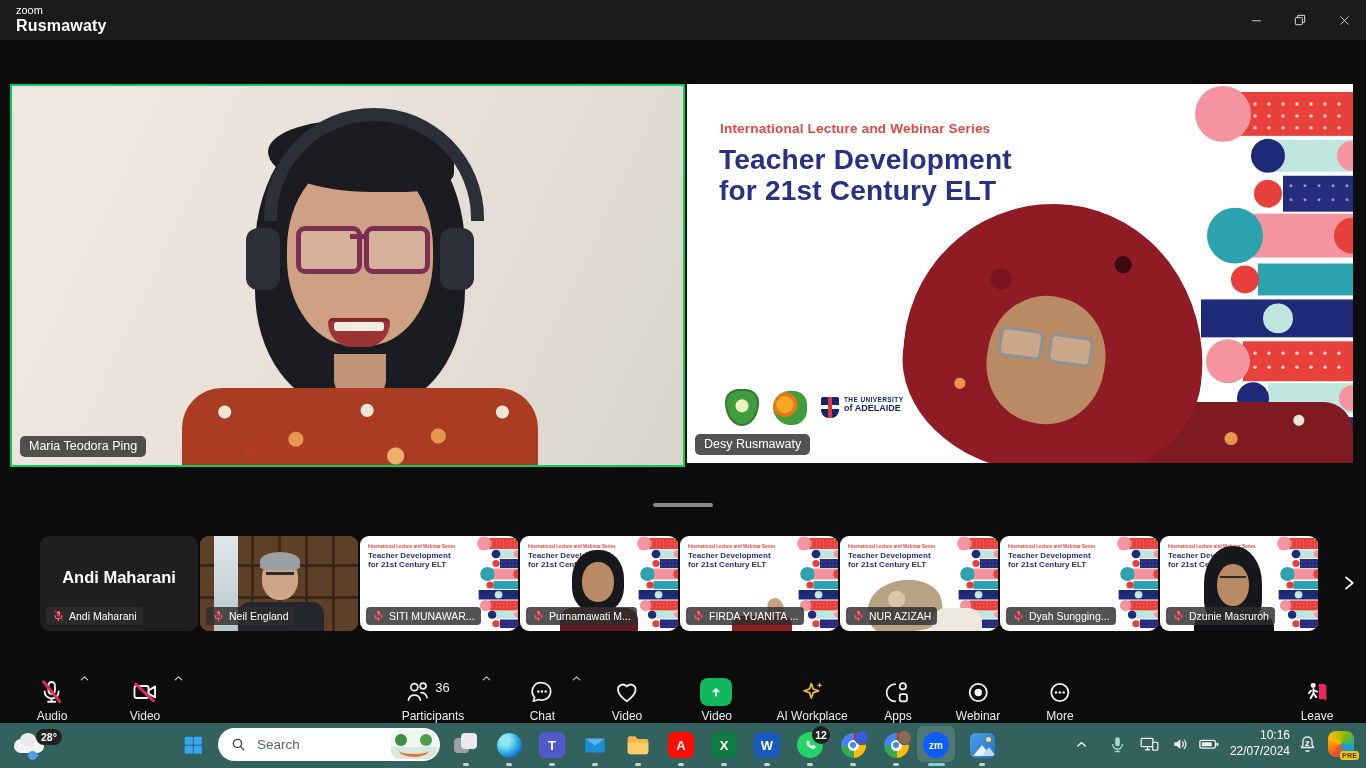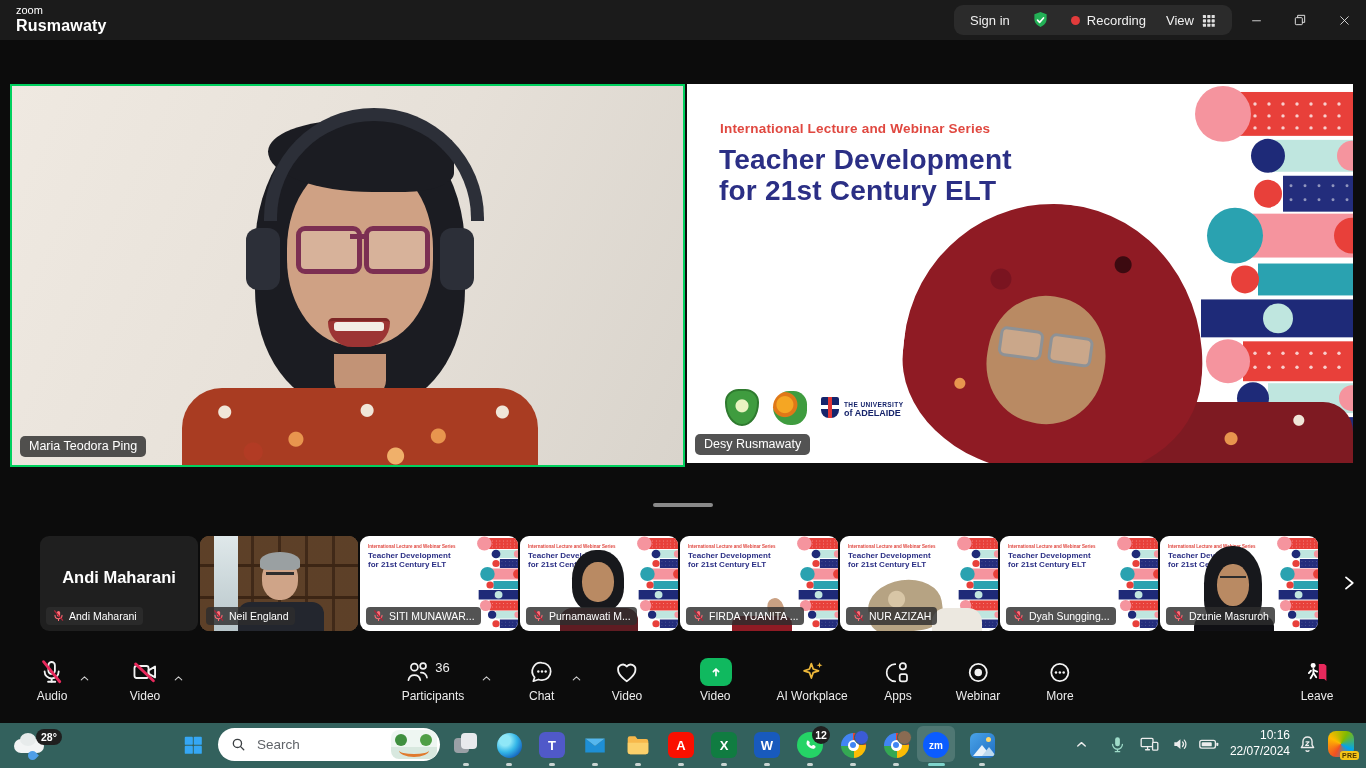--- a/index.html
+++ b/index.html
@@ -49,21 +49,21 @@
                      radial-gradient(circle at 60% 85%,#f0b06a 0 8px,transparent 9px),
                      #a93c22}
   .m-neck{position:absolute;left:322px;top:268px;width:52px;height:44px;background:#c29376;border-radius:0 0 40% 40%}
 
   
   .slide-series{position:absolute;left:33px;top:37px;color:#e04840;font-weight:bold;font-size:13.5px;letter-spacing:.2px}
   .slide-title{position:absolute;left:32px;top:60px;color:#2b2f85;font-weight:bold;font-size:28px;line-height:1.12;letter-spacing:.2px}
   .logos{position:absolute;left:38px;top:305px;display:flex;align-items:center;gap:14px}
   .lg-green{width:30px;height:33px;background:radial-gradient(circle at 50% 45%,#e9f3c0 0 6px,#3f9c3f 7px);border:2px solid #2f7a2f;border-radius:40% 40% 50% 50%/35% 35% 62% 62%}
   .lg-mascot{width:34px;height:34px;background:radial-gradient(circle at 35% 40%,#f5a623 0 8px,#e07818 9px 12px,#3f9c3f 13px);border-radius:55% 45% 50% 60%}
-  .lg-adel{display:flex;align-items:flex-end;gap:5px}
+  .lg-adel{display:flex;align-items:flex-start;gap:5px}
   .lg-shield{width:18px;height:21px;background:#16246b;border-radius:2px 2px 8px 8px;position:relative}
   .lg-shield::after{content:"";position:absolute;left:7px;top:0;width:4px;height:21px;background:#e03535}
   .lg-shield::before{content:"";position:absolute;left:0;top:8px;width:18px;height:4px;background:#fff}
   .lg-adeltext{color:#16246b;line-height:1.05}
   .lg-adeltext .t1{font-size:6.5px;font-weight:bold;letter-spacing:.4px}
   .lg-adeltext .t2{font-size:9px;font-weight:bold}
   .deco-main{position:absolute;right:0;top:0;width:170px;height:100%}
   
   .d-hijab{position:absolute;left:218px;top:120px;width:300px;height:270px;z-index:5;
            background:radial-gradient(circle at 30% 30%,#7a1420 0 10px,transparent 11px),
@@ -99,21 +99,21 @@
       #6b4a2e}
   .neil-shelf{position:absolute;left:0;width:100%;height:3px;background:#3c2514}
   .neil-window{position:absolute;left:14px;top:0;width:24px;height:95px;background:linear-gradient(#dfe8ea,#b8c6ca)}
   .neil-head{position:absolute;left:62px;top:22px;width:36px;height:42px;background:#cfa488;border-radius:46%}
   .neil-hair{position:absolute;left:60px;top:16px;width:40px;height:18px;background:#9aa0a2;border-radius:50% 50% 20% 20%}
   .neil-glass{position:absolute;left:66px;top:36px;width:28px;height:8px;border-top:3px solid #2d2d2d}
   .neil-body{position:absolute;left:38px;top:66px;width:86px;height:29px;background:#23262e;border-radius:12px 12px 0 0}
   .strip-next{position:absolute;left:1336px;top:568px;width:26px;height:30px;display:flex;align-items:center;justify-content:center}
 
   
-  .tb-item{position:absolute;top:658px;transform:translateX(-50%);text-align:left;color:#ececec}
+  .tb-item{position:absolute;top:678px;transform:translateX(-50%);text-align:right;color:#ececec}
   .tb-icon{height:28px;display:flex;align-items:center;justify-content:center}
   .tb-label{font-size:12px;margin-top:3px;white-space:nowrap}
   .chev{position:absolute;top:672px;width:13px;height:13px}
   .share-box{width:32px;height:28px;background:#10b95f;border-radius:8px;display:flex;align-items:center;justify-content:center}
   .pcount{font-size:13px;color:#ececec;margin-left:5px;position:relative;top:-5px}
 
   
   .taskbar{position:absolute;left:0;top:723px;width:1366px;height:45px;background:#33615d}
   .tk-ic{position:absolute;top:729px;width:34px;height:32px;display:flex;align-items:center;justify-content:center}
   .tk-dot{position:absolute;top:763px;width:6px;height:3px;border-radius:2px;background:#c9d4d2}
@@ -361,36 +361,20 @@
       <path d="M7.3 5.2c.9-.9 2.2-.9 2.9 0l1.1 1.5c.5.8.4 1.8-.3 2.4l-.6.6c.7 1.4 1.9 2.6 3.3 3.3l.6-.6c.6-.7 1.6-.8 2.4-.3l1.5 1.1c.9.7.9 2 0 2.9-1 1-2.5 1.5-3.8 1-3-1-6.4-4.4-7.4-7.4-.5-1.3 0-2.8 1-3.8z" fill="#fff" transform="rotate(-8 12 12)"></path>
     </symbol>
   </defs>
 </svg>
 
 <div class="titlebar">
   <div class="logo">
     <div class="z">zoom</div>
     <div class="w">Rusmawaty</div>
   </div>
-  <div class="pillgroup">
-    <span>Sign in</span>
-    <svg width="21" height="21" viewBox="0 0 24 24">
-        <use href="#shieldcheck"></use>
-      </svg>
-    <span class="recwrap">
-      <span class="recdot"></span>
-      <span>Recording</span>
-    </span>
-    <span class="viewwrap">
-      <span>View</span>
-      <svg width="15" height="15" viewBox="0 0 24 24">
-          <use href="#gridicon"></use>
-        </svg>
-    </span>
-  </div>
   <div class="winctl" style="right:88px">
     <svg width="13" height="13" viewBox="0 0 24 24">
         <path d="M4 12.5h16" stroke="#e8e8e8" stroke-width="1.6"></path>
       </svg>
   </div>
   <div class="winctl" style="right:44px">
     <svg width="14" height="14" viewBox="0 0 24 24" fill="none" stroke="#e8e8e8" stroke-width="1.6">
         <rect x="4" y="8" width="12" height="12" rx="1.5"></rect>
         <path d="M8 8V4h12v12h-4"></path>
       </svg>

